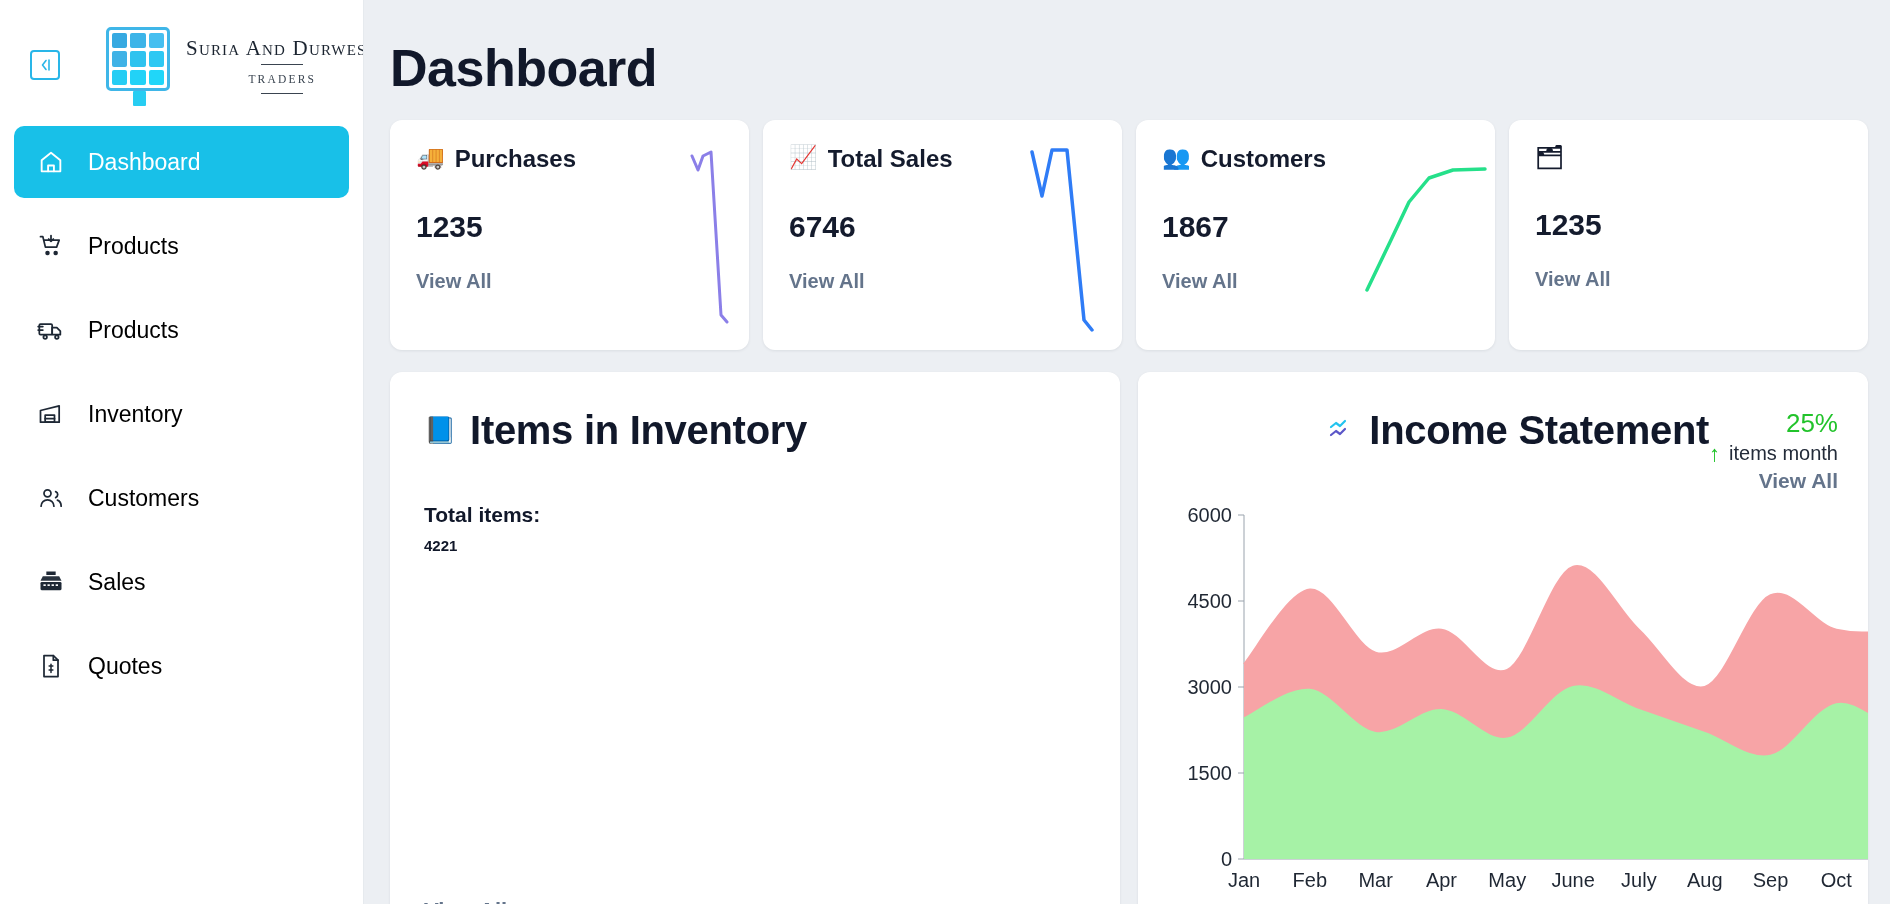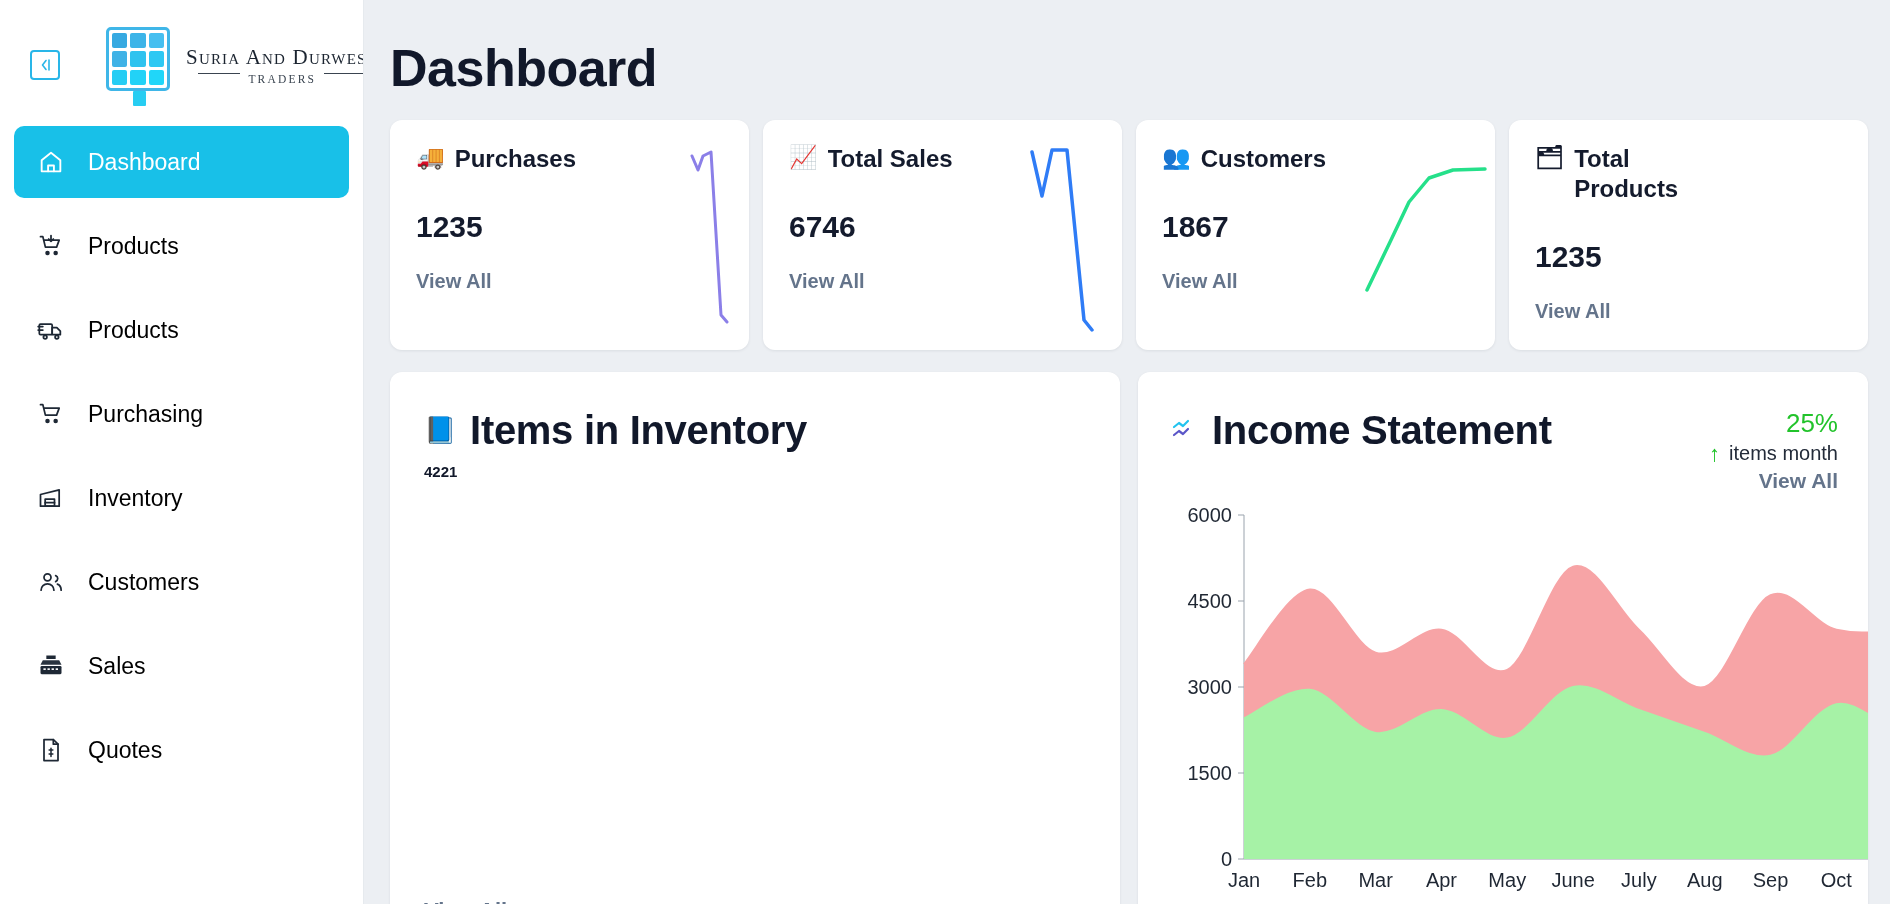--- a/index.html
+++ b/index.html
@@ -63,26 +63,27 @@
   .brand-name {
     font-family: "Liberation Serif", serif;
     font-size: 21px;
     letter-spacing: 1.2px;
     color: #1b2430;
     white-space: nowrap;
     font-variant: small-caps;
     text-transform: capitalize;
   }
   .brand-sub {
-    display: flex; align-items: flex-start; gap: 8px;
+    display: flex; align-items: center; gap: 8px;
     font-family: "Liberation Serif", serif;
     font-size: 11.5px;
     letter-spacing: 2.2px;
     color: #3a4450;
     margin-top: 3px;
+    flex-direction: column;
   }
   .brand-sub .rule { display: block; width: 42px; height: 1px; background: #3a4450; }
 
   .nav { padding: 0 14px; }
   .nav-item {
     display: flex;
     align-items: center;
     gap: 22px;
     height: 72px;
     padding: 0 22px;
@@ -208,21 +209,21 @@
   }
   .inv-viewall {
     position: absolute;
     left: 34px; bottom: 8px;
     font-size: 22px;
     font-weight: bold;
     color: #64748b;
     cursor: pointer;
   }
 
-  .income-head { display: flex; justify-content: space-between; align-items: flex-start; gap: 24px; }
+  .income-head { display: flex; justify-content: flex-end; align-items: flex-start; }
   .income-meta { text-align: right; padding-right: 6px; }
   .income-pct { font-size: 26px; font-weight: normal; color: #22c32b; }
   .income-trend {
     display: flex; align-items: center; justify-content: flex-end; gap: 9px;
     font-size: 20px; color: #232b39; margin-top: 3px;
   }
   .income-trend .arrow { color: #22c32b; font-size: 22px; line-height: 1; }
   .income-viewall {
     font-size: 21px; font-weight: bold; color: #64748b; margin-top: 4px; cursor: pointer;
   }
@@ -300,30 +301,20 @@
             <rect x="2" y="7" width="11" height="9" rx="1"></rect>
               <path d="M13 10h4l3 3v3h-7z"></path>
             <circle cx="7" cy="18" r="1.5"></circle>
               <circle cx="17" cy="18" r="1.5"></circle>
             <path d="M1 9h4M1 12h4"></path>
           </svg>
         </span>
         <span>Products</span>
       </div>
 
-      <div class="nav-item">
-        <span class="nav-icon">
-          <svg width="28" height="28" viewBox="0 0 24 24" fill="none" stroke="currentColor" stroke-width="1.5" stroke-linecap="round" stroke-linejoin="round">
-            <path d="M3 4h2l2.2 9h9.6L19 7H6.2"></path>
-            <circle cx="9" cy="18" r="1.2" fill="currentColor"></circle>
-              <circle cx="16" cy="18" r="1.2" fill="currentColor"></circle>
-          </svg>
-        </span>
-        <span>Purchasing</span>
-      </div>
 
       <div class="nav-item">
         <span class="nav-icon">
           <svg width="28" height="28" viewBox="0 0 24 24" fill="none" stroke="currentColor" stroke-width="1.5" stroke-linecap="round" stroke-linejoin="round">
             <path d="M3 19V9l16-4v14z"></path>
               <rect x="7" y="13" width="8" height="6"></rect>
               <path d="M7 16h8"></path>
           </svg>
         </span>
         <span>Inventory</span>
@@ -410,35 +401,35 @@
         <div class="stat-value">1867</div>
         <div class="stat-link">View All</div>
         <svg class="spark" viewBox="0 0 150 210">
           <path d="M22 160 L46 110 L64 72 L84 48 L108 40 L140 39" fill="none" stroke="#25e08a" stroke-width="3.5" stroke-linecap="round" stroke-linejoin="round"></path>
         </svg>
       </div>
 
       <div class="stat-card">
         <div class="stat-head">
           <span class="stat-emoji">🗂</span>
-          <span>Total Products</span>
         </div>
         <div class="stat-value">1235</div>
         <div class="stat-link">View All</div>
       </div>
 
     </div>
 
     <div class="panels">
 
       <div class="panel panel-inventory">
         <div class="panel-title">
           <span class="t-emoji">📘</span>
           <span>Items in Inventory</span>
         </div>
+        <div class="inv-total-label">Total items:</div>
         <div class="inv-total-value">4221</div>
         <div class="inv-viewall">View All</div>
       </div>
 
       <div class="panel panel-income">
         <div class="income-head">
           <div class="panel-title">
             <span class="t-emoji">
               <svg width="26" height="20" viewBox="0 0 26 20" fill="none" stroke-width="2.2" stroke-linecap="round" stroke-linejoin="round">
                 <path d="M2 8 L7 4 L11 7 L16 2" stroke="#22c3ef"></path>

